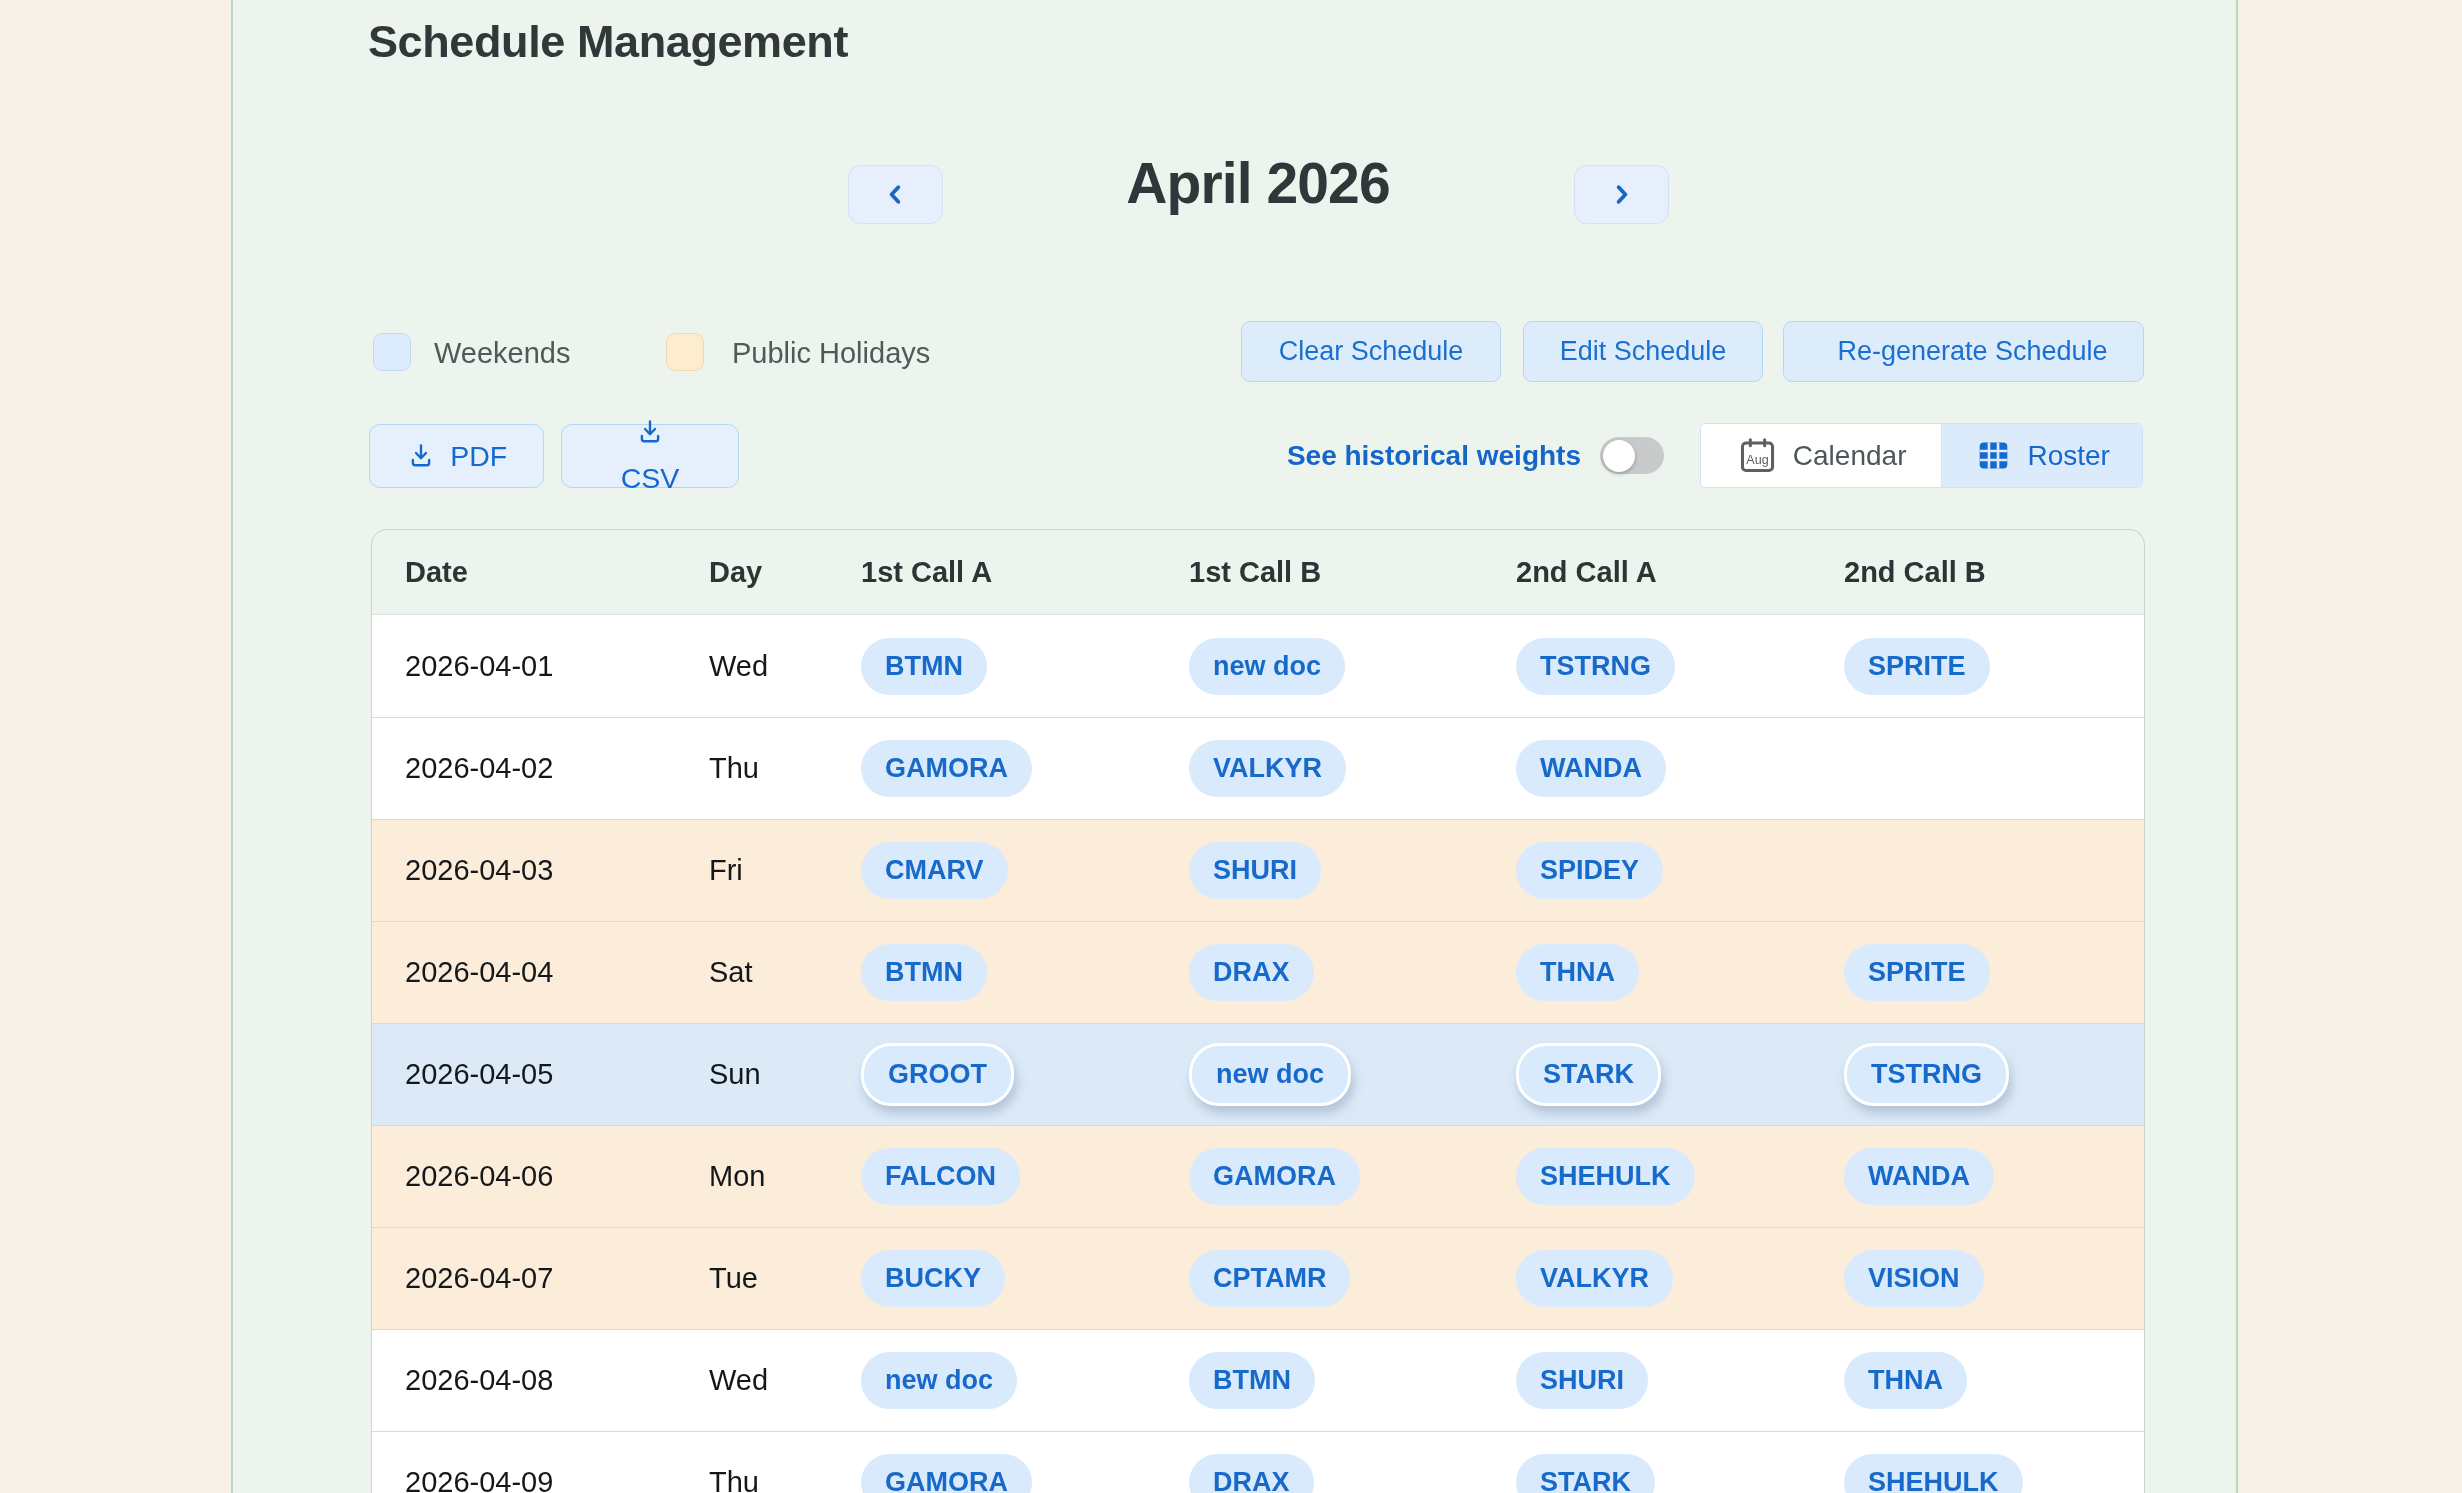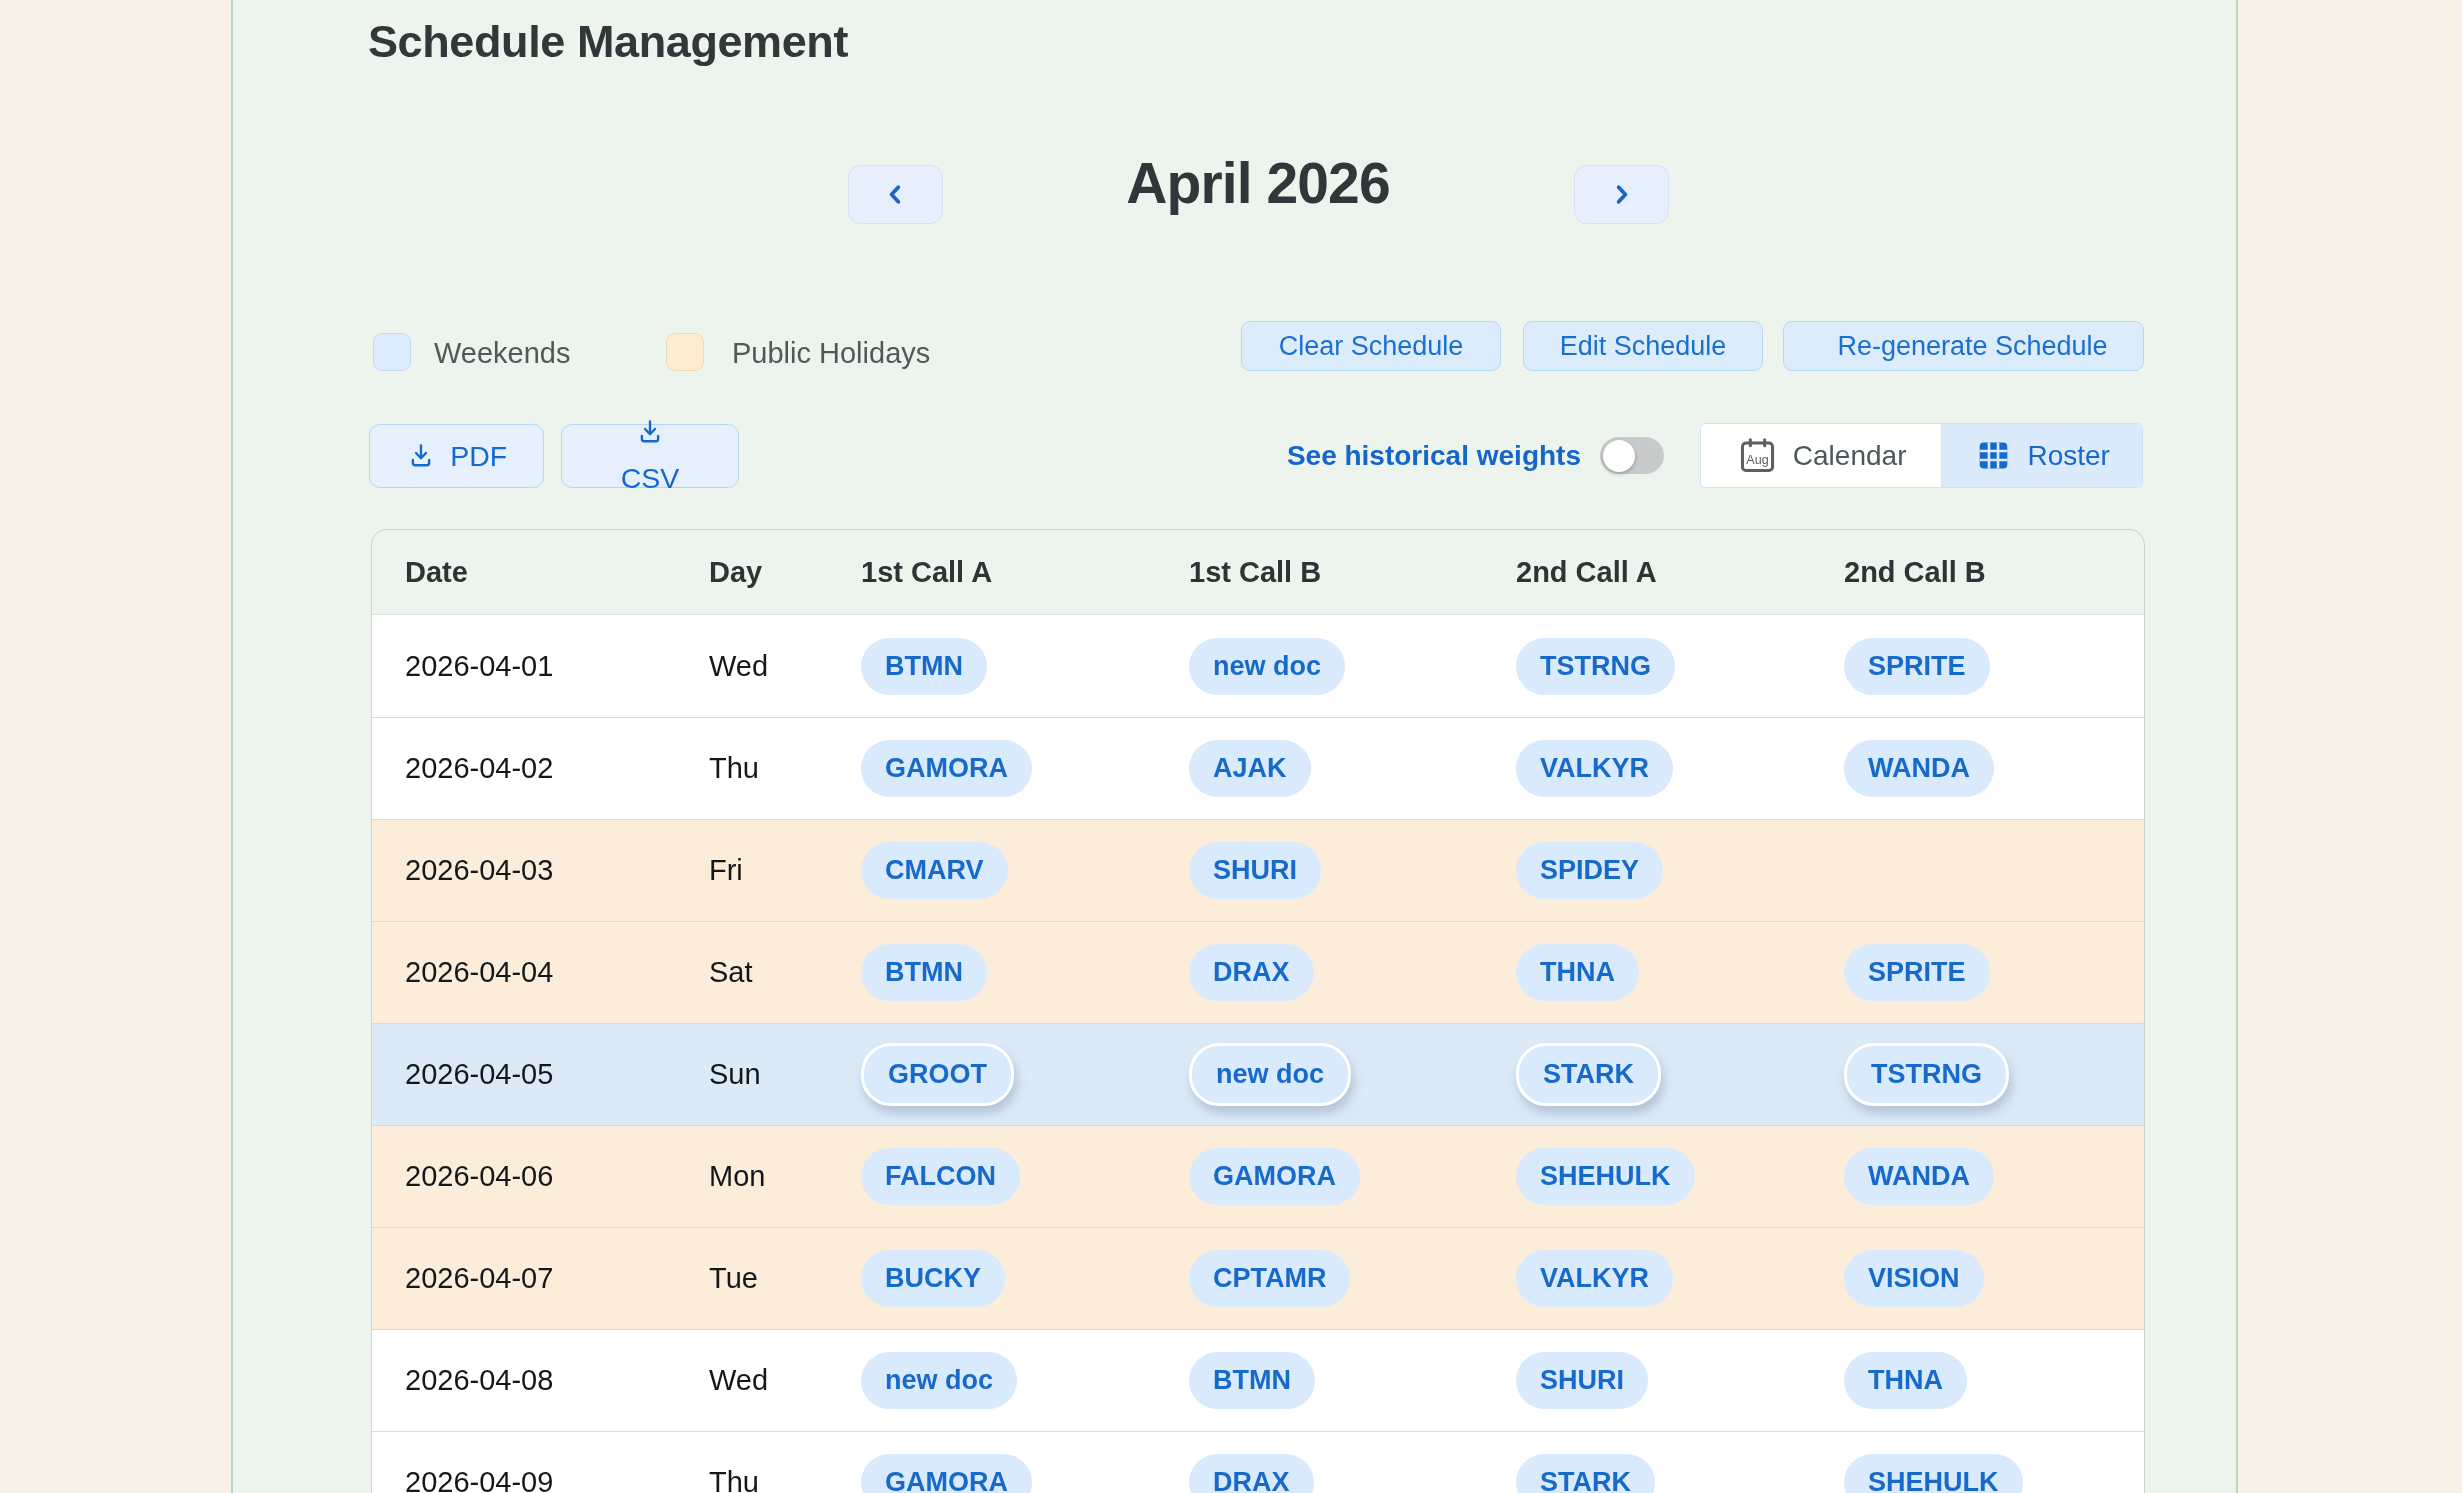--- a/index.html
+++ b/index.html
@@ -36,21 +36,21 @@
   }
   .legend-swatch.weekends{left:373px;background:#dcecfd;border:1.8px solid #c3d9f3;}
   .legend-swatch.holidays{left:666px;background:#fdeccd;border:1.8px solid #f2d9ab;}
   .legend-label{
     position:absolute;top:337px;font-size:29px;color:#51585a;
   }
   .legend-label.weekends{left:434px;}
   .legend-label.holidays{left:732px;}
   
   .action-btn{
-    position:absolute;top:321px;height:50px;box-sizing:border-box;
+    position:absolute;top:321px;height:61px;box-sizing:border-box;
     background:#ddecfb;border:1.8px solid #b5d7f5;border-radius:9px;
     color:#1a6fd0;font-size:27px;font-weight:400;
     display:flex;align-items:center;justify-content:center;cursor:pointer;
     font-family:"Liberation Sans", sans-serif;
   }
   .action-btn.clear{left:1241px;width:260px;}
   .action-btn.edit{left:1523px;width:240px;}
   .action-btn.regen{left:1783px;width:361px;padding-left:24px;}
   
   .export-btn{
@@ -219,21 +219,20 @@
         <div class="td c1">Wed</div>
         <div class="td c2"><span class="pill">BTMN</span></div>
         <div class="td c3"><span class="pill">new doc</span></div>
         <div class="td c4"><span class="pill">TSTRNG</span></div>
         <div class="td c5"><span class="pill">SPRITE</span></div>
       </div>
       <div class="tr normal">
         <div class="td c0">2026-04-02</div>
         <div class="td c1">Thu</div>
         <div class="td c2"><span class="pill">GAMORA</span></div>
-        <div class="td c3"><span class="pill">AJAK</span></div>
         <div class="td c4"><span class="pill">VALKYR</span></div>
         <div class="td c5"><span class="pill">WANDA</span></div>
       </div>
       <div class="tr holiday">
         <div class="td c0">2026-04-03</div>
         <div class="td c1">Fri</div>
         <div class="td c2"><span class="pill">CMARV</span></div>
         <div class="td c4"><span class="pill">SHURI</span></div>
         <div class="td c5"><span class="pill">SPIDEY</span></div>
       </div>

